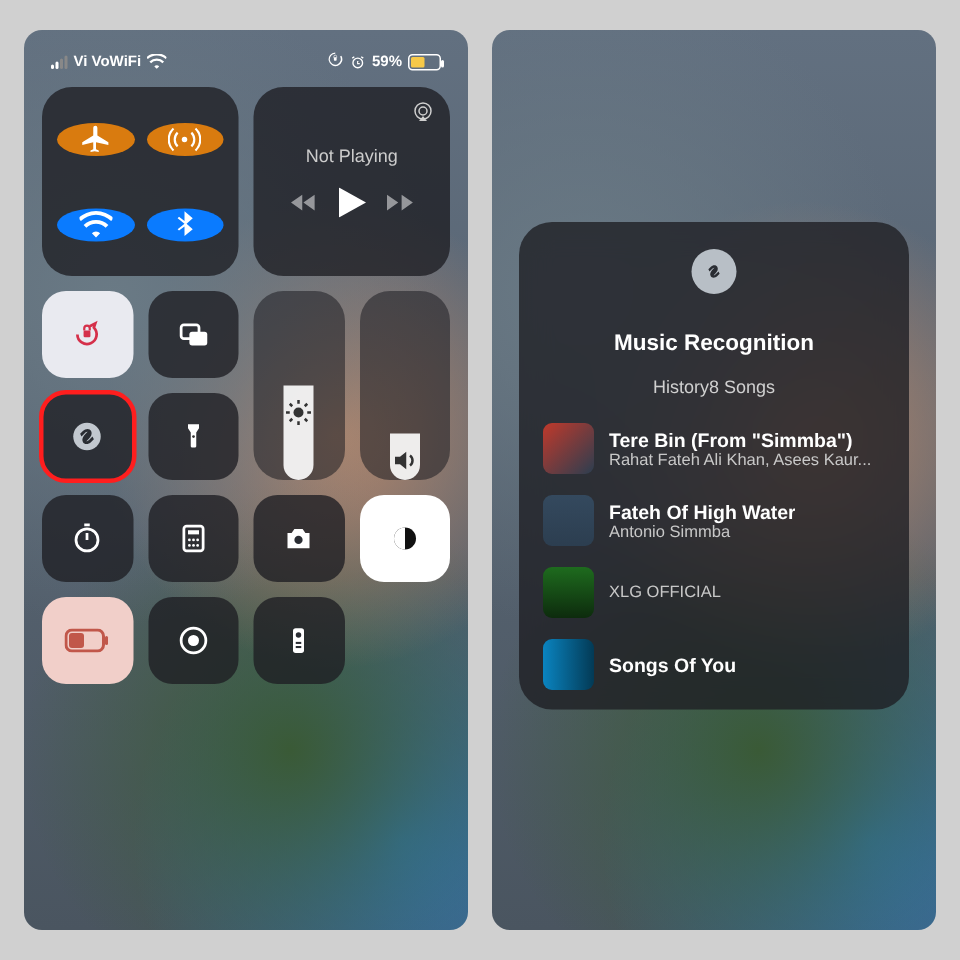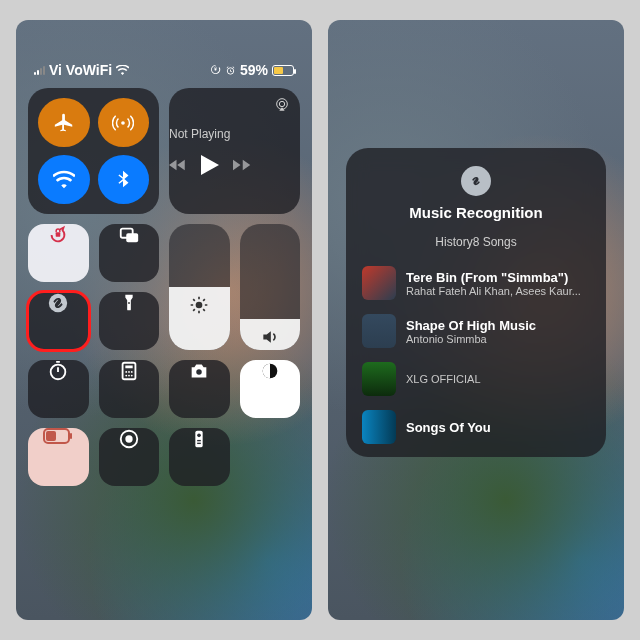--- a/index.html
+++ b/index.html
@@ -20,33 +20,33 @@
       radial-gradient(circle at 20% 30%, #6a7a85 0%, transparent 45%),
       radial-gradient(circle at 70% 45%, #b5876b 0%, transparent 40%),
       radial-gradient(circle at 60% 80%, #3a5a36 0%, transparent 35%),
       radial-gradient(circle at 85% 90%, #3078b8 0%, transparent 30%),
       linear-gradient(#627080,#4a5560);
     color: #fff;
   }
   .panel-inner { position:absolute; inset:0; padding: 12px; }
 
   
-  .status { display:flex; justify-content:space-between; align-items:center; font-size:14px; font-weight:600; padding:2px 6px 10px;margin-top:28px; }
+  .status { display:flex; justify-content:space-between; align-items:center; font-size:10px; font-weight:600; padding:2px 6px 10px; }
   .status .left, .status .right { display:flex; align-items:center; gap:4px; }
   .sigbars { display:flex; align-items:flex-end; gap:1px; }
   .sigbars span { width:2px; background:#fff; border-radius:1px; }
   .sigbars span:nth-child(1){height:3px} .sigbars span:nth-child(2){height:5px}
   .sigbars span:nth-child(3){height:7px;background:#888} .sigbars span:nth-child(4){height:9px;background:#888}
   .wifi-icon svg, .alarm-icon svg { display:block; }
   .battery { width:22px; height:11px; border:1px solid #fff; border-radius:3px; position:relative; }
   .battery::after { content:""; position:absolute; right:-3px; top:3px; width:2px; height:5px; background:#fff; border-radius:1px; }
   .battery .fill { position:absolute; left:1px; top:1px; bottom:1px; width:45%; background:#f7c948; border-radius:1px; }
 
   .grid { display:grid; grid-template-columns: repeat(4, 1fr); grid-template-rows: repeat(7, 58px); gap:10px; }
-  .tile { background:rgba(30,30,35,.78); border-radius:16px; display:flex; justify-content:center; position:relative; }
+  .tile { background:rgba(30,30,35,.78); border-radius:16px; display:flex; align-items:center; justify-content:center; position:relative; }
   .span2x2 { grid-column: span 2; grid-row: span 2; border-radius:20px; }
   .span1x2 { grid-row: span 2; border-radius:20px; }
 
   
   .conn { display:grid; grid-template-columns:1fr 1fr; grid-template-rows:1fr 1fr; padding:10px; gap:8px; }
   .conn .circ { border-radius:50%; display:flex; align-items:center; justify-content:center; }
   .circ.orange{background:#d97b0f} .circ.blue{background:#0a7bff}
 
   
   .media { flex-direction:column; font-size:12px; color:#ccc; }
@@ -75,21 +75,21 @@
 
   
   .ic { width:22px; height:22px; }
 
   
   .popup {
     position:absolute; left:18px; right:18px; top:128px;
     background:rgba(30,30,35,.78); backdrop-filter: blur(10px);
     border-radius:22px; padding:18px 16px 6px; color:#fff;
   }
-  .popup .shazam-top { display:flex; flex-direction:column; align-items:center; gap:8px; margin-bottom:14px; }
+  .popup .shazam-top { display:flex; flex-direction:column; align-items:center; gap:24px; margin-bottom:14px; }
   .shazam-circle { width:30px; height:30px; border-radius:50%; background:#b8bfc6; display:flex; align-items:center; justify-content:center; }
   .popup h3 { font-size:15px; font-weight:600; }
   .popup .histrow { display:flex; justify-content:center; font-size:12px; color:#d0d0d0; margin-bottom:10px; }
   .song { display:flex; align-items:center; gap:10px; padding:7px 0; }
   .art { width:34px; height:34px; border-radius:6px; flex:none; }
   .song .meta .t { font-size:13px; font-weight:600; white-space:nowrap; overflow:hidden; text-overflow:ellipsis; max-width:180px; }
   .song .meta .a { font-size:11px; color:#c8c8c8; white-space:nowrap; overflow:hidden; text-overflow:ellipsis; max-width:180px; }
   .art1{background:linear-gradient(135deg,#c0392b,#2c3e50)}
   .art2{background:linear-gradient(#34495e,#2c3e50)}
   .art3{background:linear-gradient(#1e6b1e,#0d2b0d)}
@@ -304,21 +304,21 @@
     <div class="song">
       <div class="art art1"></div>
       <div class="meta">
           <div class="t">Tere Bin (From "Simmba")</div>
           <div class="a">Rahat Fateh Ali Khan, Asees Kaur...</div>
         </div>
     </div>
     <div class="song">
       <div class="art art2"></div>
       <div class="meta">
-          <div class="t">Shape Of High Music</div>
+          <div class="t">Fateh Of High Water</div>
           <div class="a">Antonio Simmba</div>
         </div>
     </div>
     <div class="song">
       <div class="art art3"></div>
       <div class="meta">
           <div class="a">XLG OFFICIAL</div>
         </div>
     </div>
     <div class="song">

